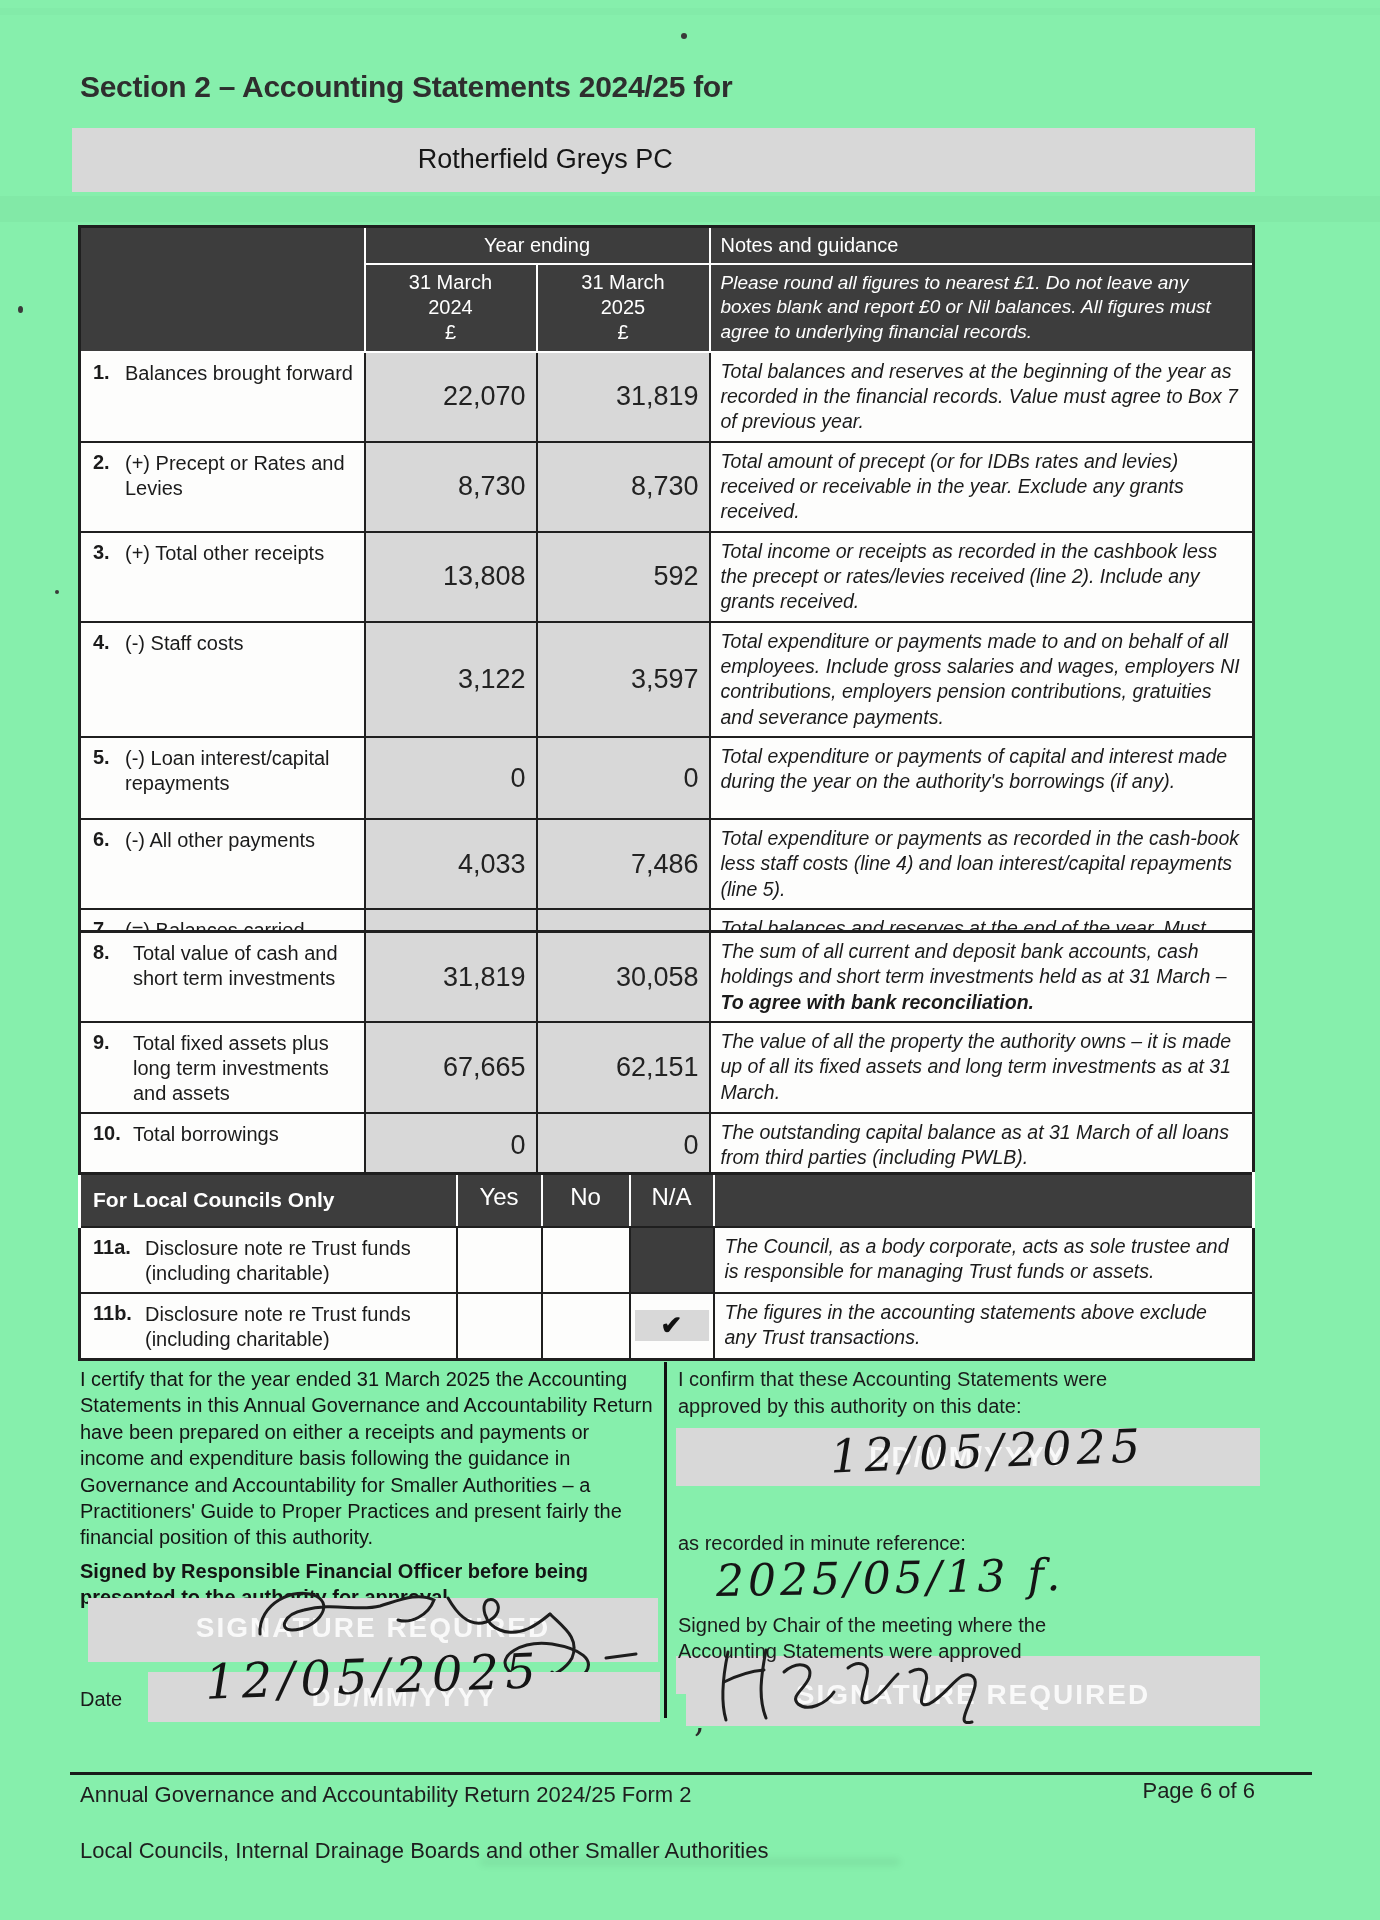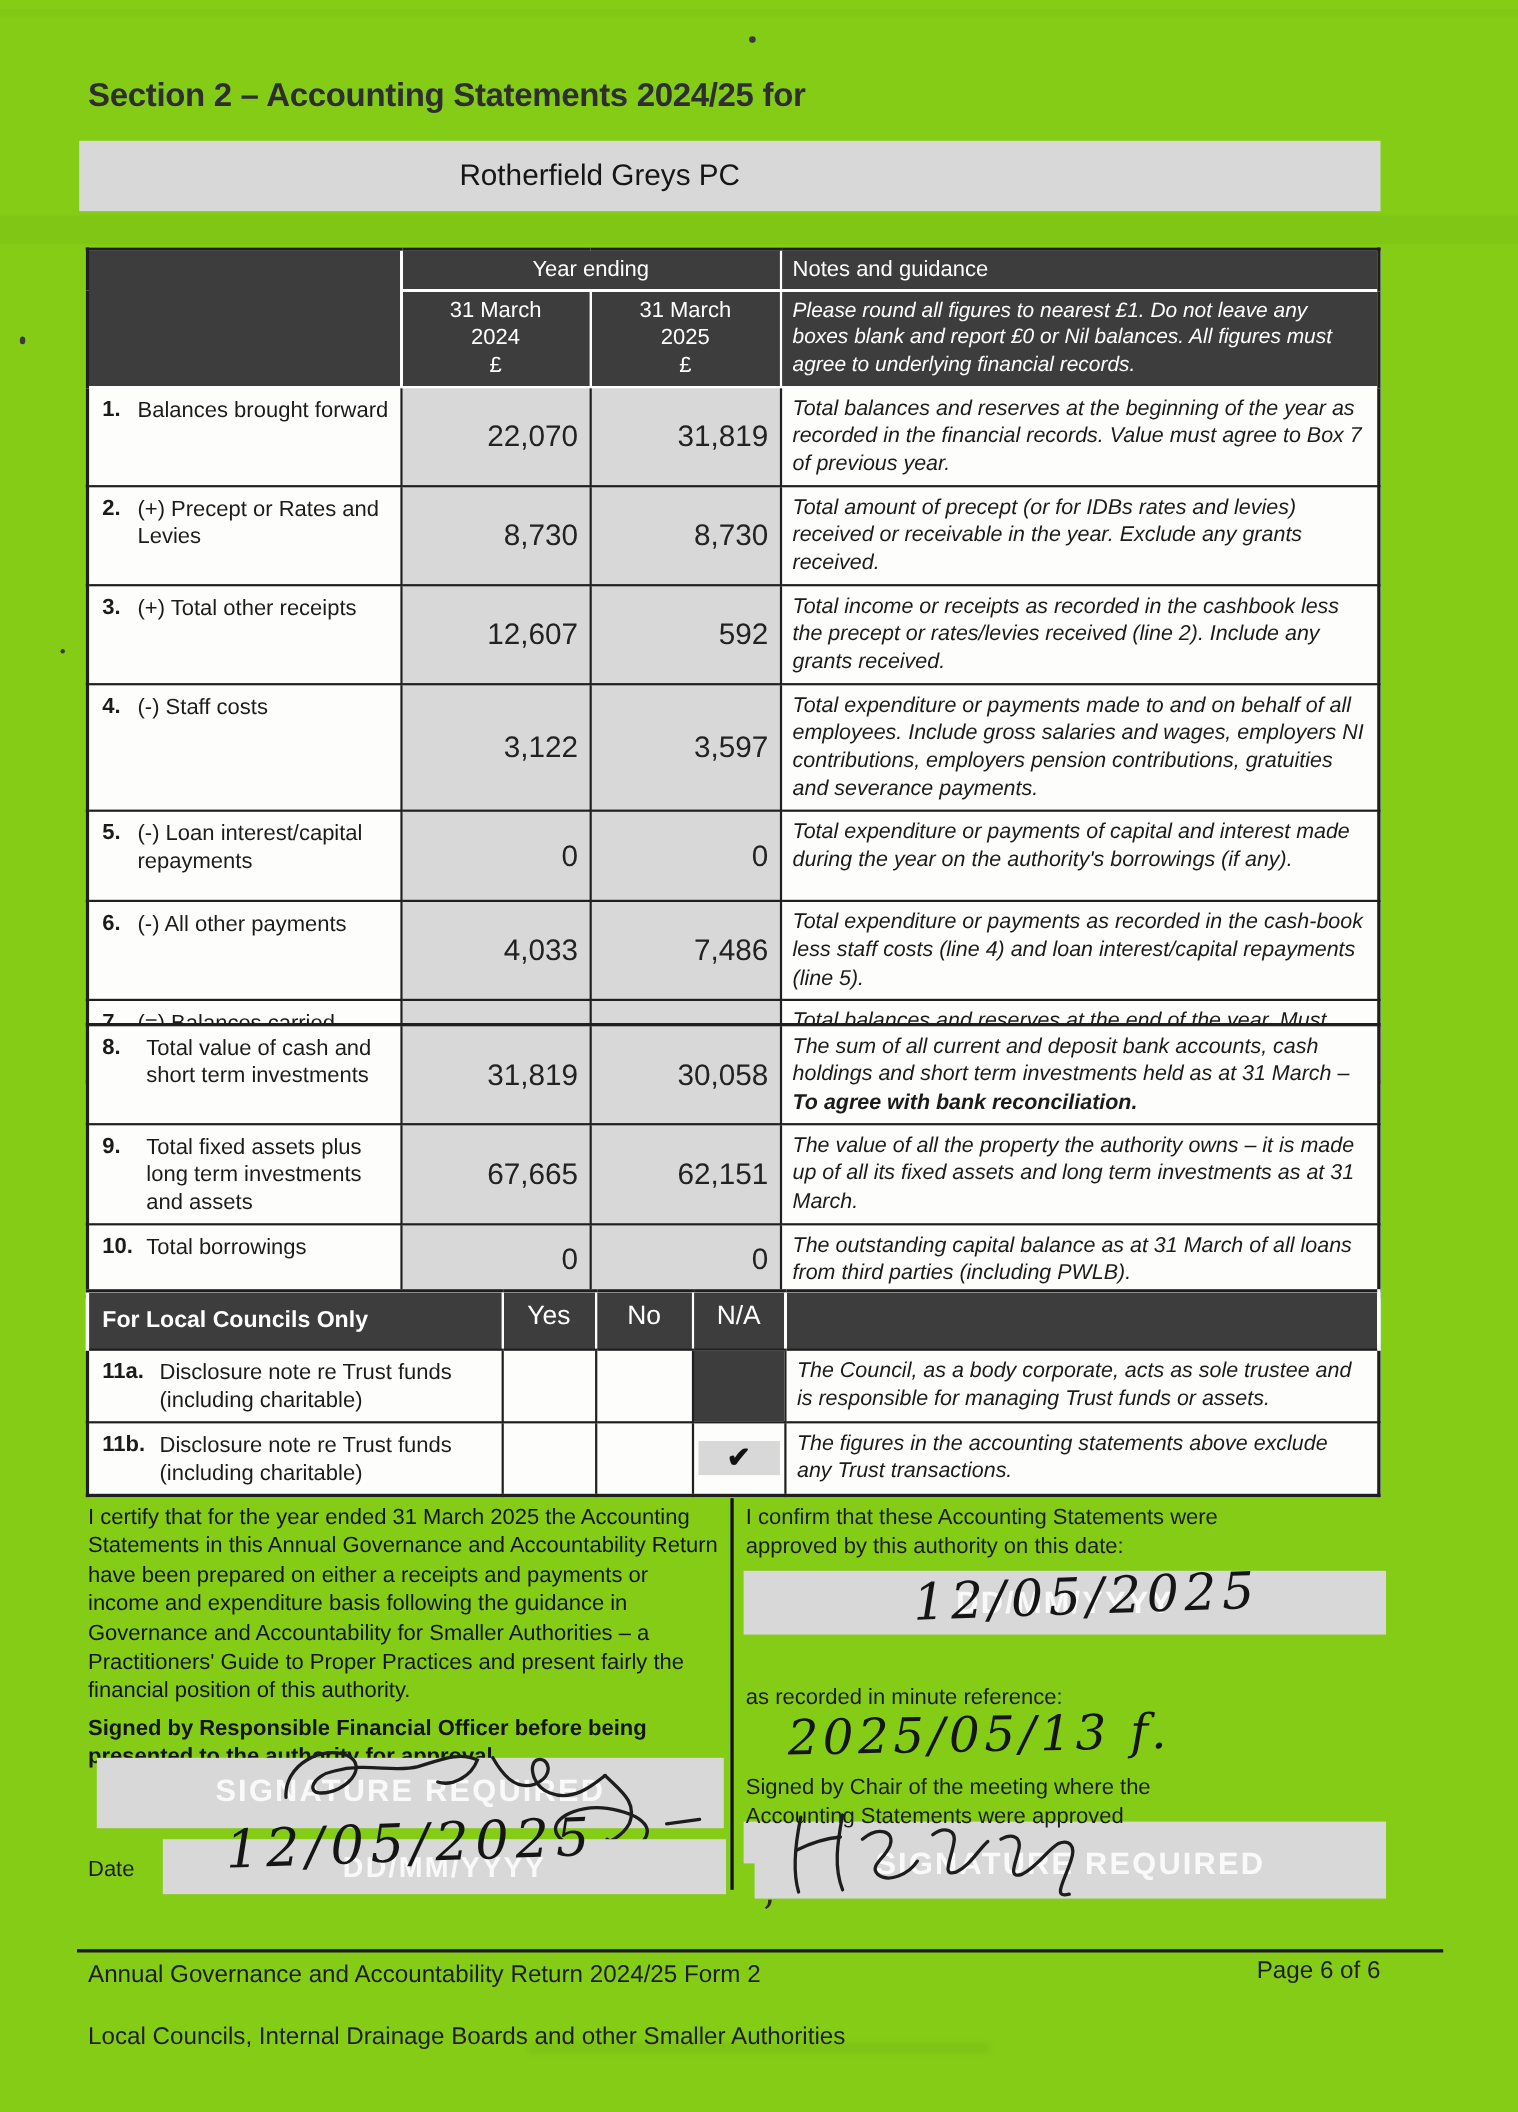--- a/index.html
+++ b/index.html
@@ -3,21 +3,21 @@
 <meta charset="utf-8">
 <style>
   :root{
     --header_bg:#3d3d3d;
     --cell_grey:#d8d8d8;
     --ink:#1b1b1b;
     --border:#1f1f1f;
   }
   *{margin:0;padding:0;box-sizing:border-box;}
   body{background:#e8e8e8;font-family:"Liberation Sans",sans-serif;}
-  .page{position:relative;width:1380px;height:1920px;background:#84cc16;margin:0 auto;overflow:hidden;color:var(--ink);}
+  .page{position:relative;width:1380px;height:1920px;background:#86efac;margin:0 auto;overflow:hidden;color:var(--ink);}
   .streak{position:absolute;left:0;width:1380px;background:rgba(0,0,0,0.045);}
   .speck{position:absolute;background:#3a3a3a;border-radius:50%;}
   .ink-mark{position:absolute;color:#2c2c2c;font-family:"DejaVu Serif",serif;}
 
   .title{position:absolute;left:80px;top:70px;font-size:30px;font-weight:bold;letter-spacing:-0.3px;color:#2e2e2e;}
 
   .name-box{position:absolute;left:72px;top:128px;width:1183px;height:64px;background:var(--cell_grey);}
   .name-watermark{position:absolute;left:0;top:14px;width:100%;text-align:center;font-size:33px;font-weight:bold;color:rgba(255,255,255,0.88);letter-spacing:1px;}
   .name-value{position:absolute;left:0;top:16px;width:80%;text-align:center;font-size:27px;color:#161616;}
 
@@ -145,21 +145,21 @@
       <td class="amt">8,730</td>
       <td class="notes">Total amount of precept (or for IDBs rates and levies) received or receivable in the year. Exclude any grants received.</td>
     </tr>
     <tr style="height:77px">
       <td class="rowlabel">
             <div class="lblflex">
               <span class="lblnum">3.</span>
               <span class="lbltext">(+) Total other receipts</span>
             </div>
           </td>
-      <td class="amt">12,607</td>
+      <td class="amt">13,808</td>
       <td class="amt">592</td>
       <td class="notes">Total income or receipts as recorded in the cashbook less the precept or rates/levies received (line 2). Include any grants received.</td>
     </tr>
     <tr style="height:103px">
       <td class="rowlabel">
             <div class="lblflex">
               <span class="lblnum">4.</span>
               <span class="lbltext">(-) Staff costs</span>
             </div>
           </td>

